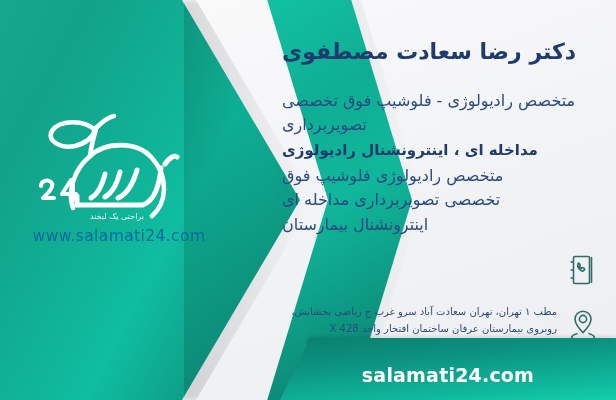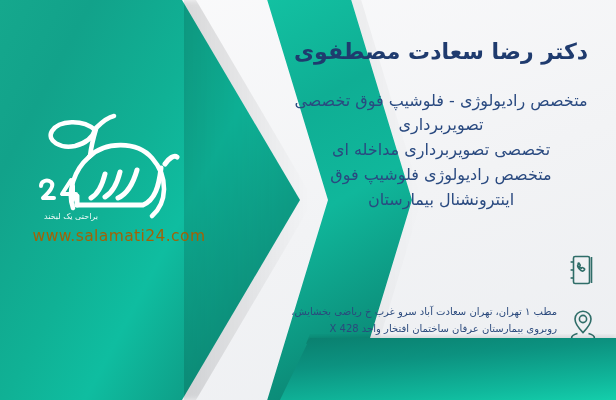--- a/index.html
+++ b/index.html
@@ -88,40 +88,40 @@
   }
   .logo-mark{
     width:200px;height:120px;display:block;margin:0 auto;
   }
   .logo-tagline{
     font-size:8px;
     letter-spacing:.5px;
     color:#ffffff;
     margin-top:-16px;
     margin-right:34px;
-    text-align:left;
+    text-align:center;
     padding-left:30px;
     direction:rtl;
     opacity:.96;
   }
   .logo-url{
     margin-top:6px;
     font-size:15.5px;
     letter-spacing:.4px;
-    color:#a16207;
+    color:#0369a1;
     direction:ltr;
     font-family:"DejaVu Sans","Liberation Sans",sans-serif;
   }
 
   
   .content{
     position:absolute;
     right:16px; top:0;
     width:318px;
-    text-align:center;
+    text-align:left;
     direction:rtl;
   }
   .doctor-name{
     margin-top:38px;
     font-size:22px;
     font-weight:bold;
     color:#1f3b6e;
     line-height:1.3;
     letter-spacing:0;
   }
@@ -229,22 +229,23 @@
     </svg>
     <div class="logo-tagline">براحتی یک لبخند</div>
     <div class="logo-url">www.salamati24.com</div>
   </div>
 
   <div class="content">
     <div class="doctor-name">دکتر رضا سعادت مصطفوی</div>
 
     <div class="spec-block">
       <div class="spec-line">متخصص رادیولوژی - فلوشیپ فوق تخصصی تصویربرداری</div>
+      <div class="spec-line-strong">مداخله ای ، اینترونشنال رادیولوژی</div>
+      <div class="spec-line">متخصص رادیولوژی فلوشیپ فوق</div>
       <div class="spec-line">تخصصی تصویربرداری مداخله ای</div>
-      <div class="spec-line">متخصص رادیولوژی فلوشیپ فوق</div>
       <div class="spec-line">اینترونشنال بیمارستان</div>
     </div>
   </div>
 
   <div class="contact">
 
     <div class="contact-row">
       <div class="contact-ico">
         <svg width="26" height="32" viewBox="0 0 26 32" fill="none" stroke="#2f6d68" stroke-width="1.6" aria-hidden="true">
           <rect x="3.5" y="2.5" width="16" height="27" rx="1.6"></rect>
@@ -269,14 +270,15 @@
       <div class="contact-text">
         <div>مطب ۱ تهران، تهران سعادت آباد سرو غرب خ ریاضی بخشایش،</div>
         <div>روبروی بیمارستان عرفان ساختمان افتخار واحد 428 X</div>
       </div>
     </div>
 
   </div>
 
   <div class="bottom-bar-shadow"></div>
   <div class="bottom-bar"></div>
+  <div class="footer-brand">salamati24.com</div>
 
 </div>
 
 </body></html>

